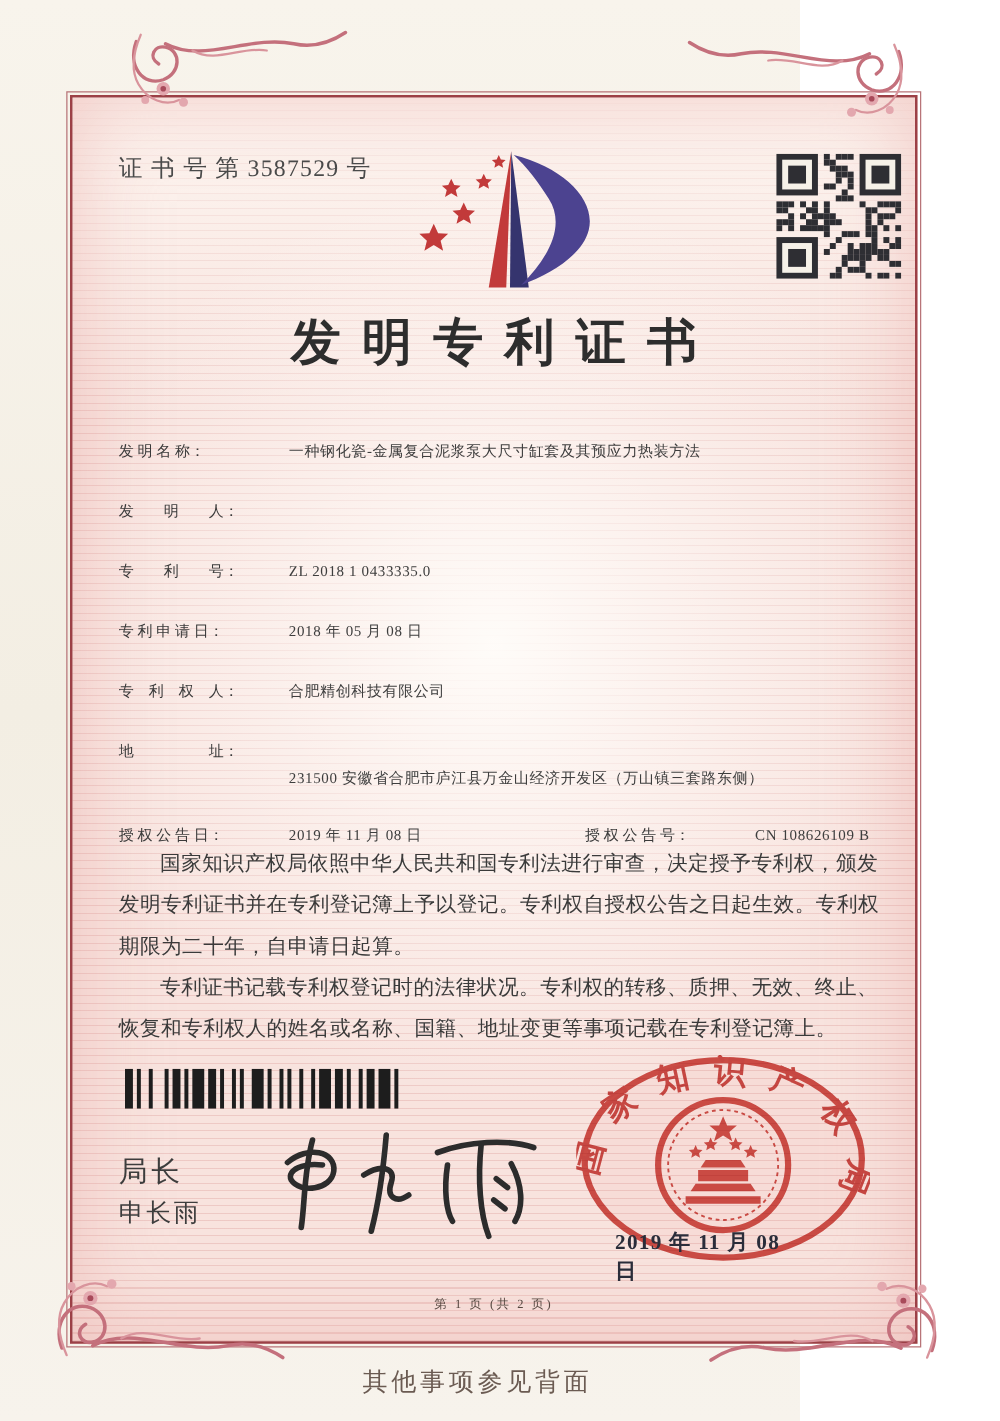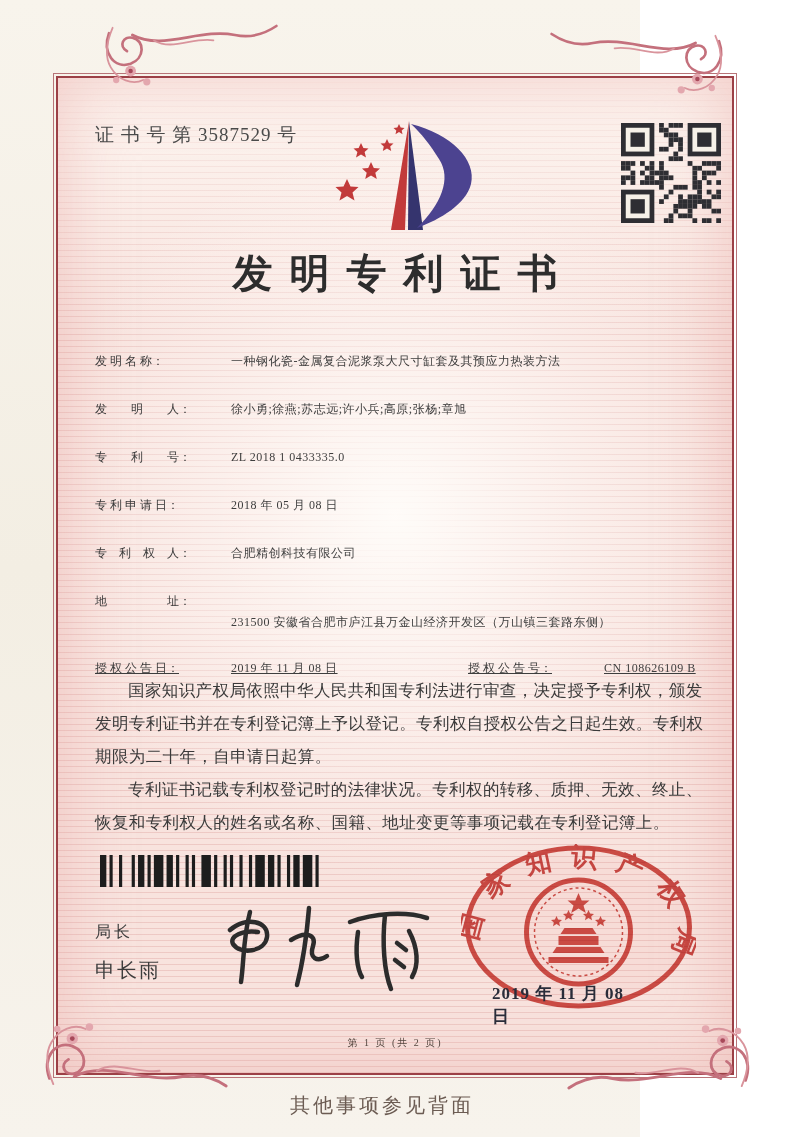--- a/index.html
+++ b/index.html
@@ -36,30 +36,30 @@
     position:absolute; left:56px; top:246px; width:678px; text-align:center;
     font-size:40px; font-weight:600; color:#2d2d2d;
     letter-spacing:17px; text-indent:17px; z-index:3;
   }
 
   .fields { position:absolute; left:95px; top:350px; width:618px; z-index:3; color:#3e3e3e; }
   .frow { display:flex; align-items:flex-start; margin-bottom:25px; font-size:12px; line-height:23px; }
   .flabel { flex:0 0 136px; white-space:pre; color:#3a3a3a; }
   .fvalue { flex:1 1 auto; letter-spacing:0.5px; }
   .fvalue.addr { line-height:25px; max-width:462px;margin-top:20px; }
-  .grant-row { margin-top:-3px;text-decoration:underline; }
+  .grant-row { margin-top:-3px; }
   .grant-date-value { flex:0 0 237px; }
 
   .paras { position:absolute; left:95px; top:674px; width:620px; z-index:3;
            font-size:16.5px; line-height:33px; color:#3a3a3a; letter-spacing:0.4px; }
   .paras p { text-indent:2em; }
 
   .barcode { position:absolute; left:100px; top:855px; width:225px; height:32px; z-index:3; }
 
-  .director-label { position:absolute; left:95px; top:922px; font-size:16px; color:#3d3d3d; letter-spacing:3px; z-index:4; }
+  .director-label { position:absolute; left:95px; top:922px; font-size:23px; color:#3d3d3d; letter-spacing:3px; z-index:4; }
   .director-name  { position:absolute; left:95px; top:957px; font-size:20px; color:#3d3d3d; letter-spacing:2px; z-index:4; }
   .signature { position:absolute; left:212px; top:888px; width:232px; height:110px; z-index:4; }
 
   .seal { position:absolute; left:461px; top:844px; width:235px; height:167px; z-index:3; opacity:0.92; mix-blend-mode:multiply; }
   .seal-date { position:absolute; left:492px; top:982px; font-size:17px; font-weight:600; color:#2a2d3a; letter-spacing:1px; z-index:4; }
 
   .page-info { position:absolute; left:56px; top:1036px; width:678px; text-align:center;
                font-size:10px; color:#55463f; letter-spacing:2px; z-index:3; }
 
   .footer-note { position:absolute; left:0; top:1092px; width:764px; text-align:center;
@@ -267,21 +267,20 @@
 
   <div class="title">发明专利证书</div>
 
   <div class="fields">
     <div class="frow">
       <span class="flabel">发 明 名 称：</span>
       <span class="fvalue">一种钢化瓷-金属复合泥浆泵大尺寸缸套及其预应力热装方法</span>
     </div>
     <div class="frow">
       <span class="flabel">发　　明　　人：</span>
-      <span class="fvalue">徐小勇;徐燕;苏志远;许小兵;高原;张杨;章旭</span>
     </div>
     <div class="frow">
       <span class="flabel">专　　利　　号：</span>
       <span class="fvalue">ZL 2018 1 0433335.0</span>
     </div>
     <div class="frow">
       <span class="flabel">专 利 申 请 日：</span>
       <span class="fvalue">2018 年 05 月 08 日</span>
     </div>
     <div class="frow">

